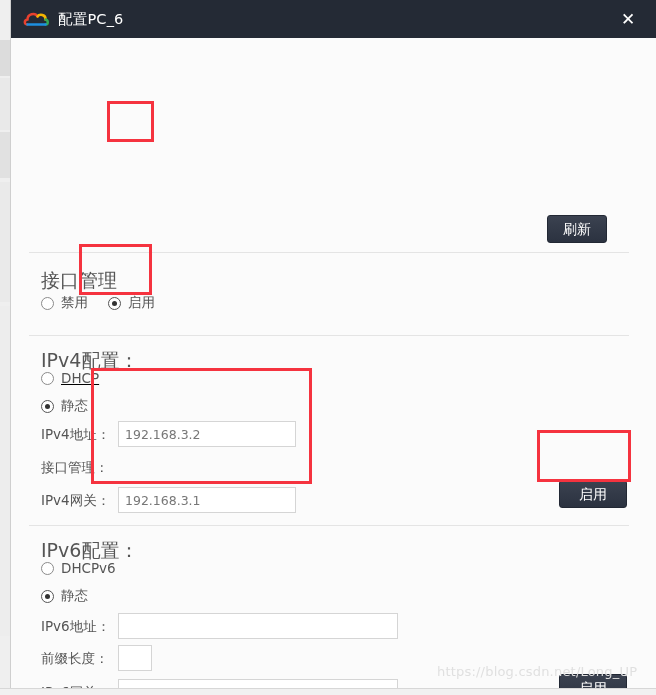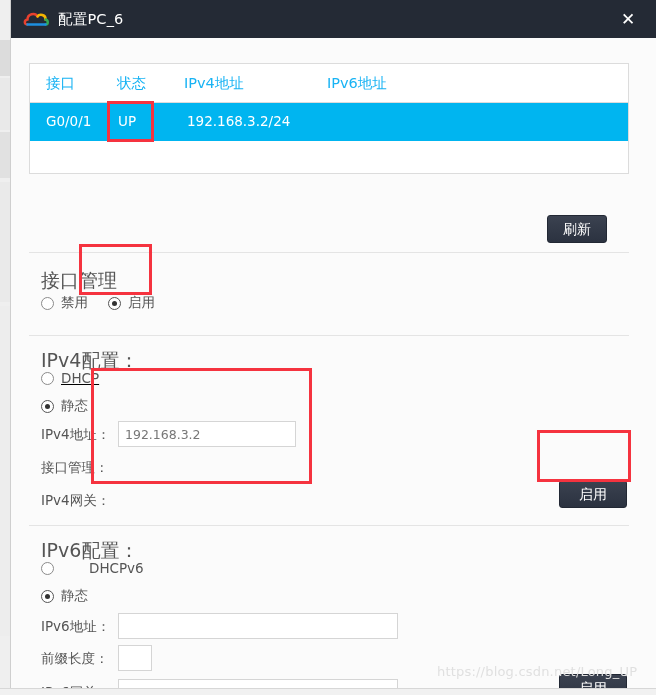--- a/index.html
+++ b/index.html
@@ -288,35 +288,20 @@
       <path d="M29 15 C33 9 46 11 45 21" fill="none" stroke="#f5b400" stroke-width="5" stroke-linecap="round"></path>
       <path d="M45 21 C51 22 51 31 45 31" fill="none" stroke="#34a853" stroke-width="5" stroke-linecap="round"></path>
       <path d="M45 31 L9 31" fill="none" stroke="#1d8fe0" stroke-width="5" stroke-linecap="round"></path>
     </svg>
     <div id="title-text">配置PC_6</div>
     <div id="close-btn">✕</div>
   </div>
 
   <div id="content">
 
-    <div id="iface-table">
-      <div class="tbl-head">
-        <div class="th c0">接口</div>
-        <div class="th c1">状态</div>
-        <div class="th c2">IPv4地址</div>
-        <div class="th c3">IPv6地址</div>
-      </div>
-      <div class="tbl-row">
-        <div class="td c0">G0/0/1</div>
-        <div class="td c1">UP</div>
-        <div class="td c2">192.168.3.2/24</div>
-        <div class="td c3"></div>
-      </div>
-      <div class="tbl-filler"></div>
-    </div>
 
     <div id="btn-refresh" class="btn-dark">刷新</div>
 
     <div class="divider" id="div1"></div>
 
     <div class="sec-label" style="left:30px; top:230px;">接口管理</div>
 
     <div class="radio" style="left:30px; top:256px;">
       <span class="dot"></span>
       <span class="rlabel">禁用</span>
@@ -338,28 +323,29 @@
       <span class="dot"></span>
       <span class="rlabel">静态</span>
     </div>
 
     <div class="fld-label" style="left:30px; top:388px;">IPv4地址：</div>
     <input class="tinput" style="left: 107px; top: 383px; width: 178px;" value="192.168.3.2">
 
     <div class="fld-label" style="left:30px; top:421px;">接口管理：</div>
 
     <div class="fld-label" style="left:30px; top:454px;">IPv4网关：</div>
+    <input class="tinput" style="left: 107px; top: 449px; width: 178px;" value="192.168.3.1">
 
     <div id="btn-ipv4-enable" class="btn-dark">启用</div>
 
     <div class="divider" id="div3"></div>
 
     <div class="sec-label" style="left:30px; top:500px;">IPv6配置：</div>
 
-    <div class="radio" style="left:30px; top:522px;gap:28px;">
+    <div class="radio" style="left:30px; top:522px;">
       <span class="dot"></span>
       <span class="rlabel">DHCPv6</span>
     </div>
     <div class="radio on" style="left:30px; top:549px;">
       <span class="dot"></span>
       <span class="rlabel">静态</span>
     </div>
 
     <div class="fld-label" style="left:30px; top:580px;">IPv6地址：</div>
     <input class="tinput" style="left: 107px; top: 575px; width: 280px;" value="">

